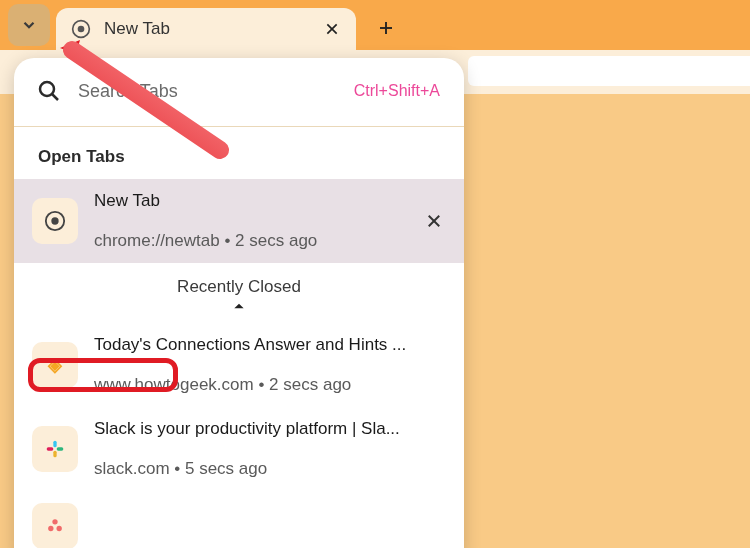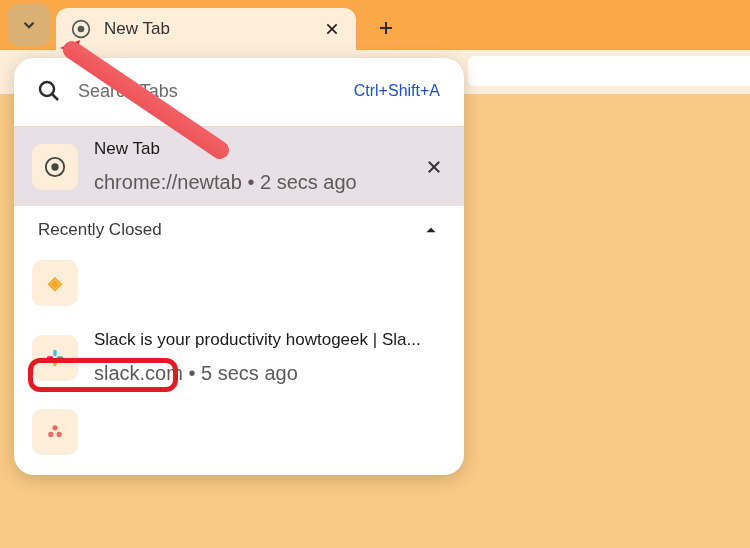--- a/index.html
+++ b/index.html
@@ -92,21 +92,21 @@
     flex: 1;
     border: none;
     outline: none;
     font-size: 18px;
     color: #444;
     background: transparent;
   }
   .search-row input::placeholder { color: #6b6b6b; }
   .search-row .shortcut {
     font-size: 16px;
-    color: #1d4ed8;
+    color: #ec4899;
     white-space: nowrap;
   }
 
   .hr { height: 1px; background: #ead8b9; }
 
   .section-title {
     padding: 20px 24px 12px 24px;
     font-size: 17px;
     font-weight: 600;
     color: #2b2b2b;
@@ -126,23 +126,23 @@
     background: #fceed9;
     display:flex; align-items:center; justify-content:center;
     flex-shrink: 0;
   }
   .item .textcol { flex: 1; min-width: 0; }
   .item .t1 {
     font-size: 17px; color: #1a1a1a;
     white-space: nowrap; overflow: hidden; text-overflow: ellipsis;
   }
   .item .t2 {
-    font-size: 20px; color: #5a5a5a;
+    font-size: 17px; color: #5a5a5a;
     white-space: nowrap; overflow: hidden; text-overflow: ellipsis;
-    margin-top: 12px;
+    margin-top: 20px;
   }
   .item .x { width: 24px; height: 24px; display:flex; align-items:center; justify-content:center; flex-shrink:0; }
 
   .section-header-row {
     display:flex;
     align-items:center;
     padding: 6px 24px 8px 24px;
   }
   .section-header-row .label {
     font-size: 17px;
@@ -230,67 +230,72 @@
       <svg viewBox="0 0 24 24" width="24" height="24" fill="none" stroke="#2b2b2b" stroke-width="2.5">
           <circle cx="10" cy="10" r="7"></circle>
           <line x1="15" y1="15" x2="21" y2="21"></line>
         </svg>
     </span>
     <input type="text" placeholder="Search Tabs" style="">
     <span class="shortcut">Ctrl+Shift+A</span>
   </div>
   <div class="hr"></div>
 
+  <div class="section-title">Open Tabs</div>
 
   <div class="item active">
     <div class="favbox">
       <svg viewBox="0 0 24 24" width="22" height="22">
           <circle cx="12" cy="12" r="10" fill="none" stroke="#444" stroke-width="2"></circle>
           <circle cx="12" cy="12" r="4" fill="#444"></circle>
         </svg>
     </div>
     <div class="textcol">
       <div class="t1">New Tab</div>
       <div class="t2">chrome://newtab  •  2 secs ago</div>
     </div>
     <span class="x">
       <svg viewBox="0 0 24 24" width="18" height="18" stroke="#333" stroke-width="2.5">
           <line x1="5" y1="5" x2="19" y2="19"></line>
           <line x1="19" y1="5" x2="5" y2="19"></line>
         </svg>
     </span>
   </div>
 
-  <div class="section-header-row" style="margin-top:8px;">
+  <div class="section-header-row" style="margin-top:8px;flex-direction:column;">
     <span class="label">Recently Closed</span>
     <span class="spacer"></span>
     <span class="chev">
       <svg viewBox="0 0 24 24" width="14" height="14" fill="#222">
           <polygon points="4,16 12,8 20,16"></polygon>
         </svg>
     </span>
   </div>
 
   <div class="item">
     <div class="favbox">
       <span class="geek-icon">◈</span>
+    </div>
+    <div class="textcol">
+      <div class="t1">Today's Connections Answer and Hints ...</div>
+      <div class="t2">www.howtogeek.com  •  2 secs ago</div>
     </div>
   </div>
 
   <div class="item">
     <div class="favbox">
       <svg viewBox="0 0 24 24" width="20" height="20">
         <rect x="10" y="2" width="4" height="8" rx="2" fill="#36c5f0"></rect>
         <rect x="14" y="10" width="8" height="4" rx="2" fill="#2eb67d"></rect>
         <rect x="10" y="14" width="4" height="8" rx="2" fill="#ecb22e"></rect>
         <rect x="2" y="10" width="8" height="4" rx="2" fill="#e01e5a"></rect>
       </svg>
     </div>
     <div class="textcol">
-      <div class="t1">Slack is your productivity howtogeek | Sla...</div>
+      <div class="t1">Slack is your productivity platform | Sla...</div>
       <div class="t2">slack.com  •  5 secs ago</div>
     </div>
   </div>
 
   <div class="item" style="padding-bottom:20px;">
     <div class="favbox">
       <svg viewBox="0 0 24 24" width="20" height="20">
         <circle cx="12" cy="7" r="3.2" fill="#f06a6a"></circle>
         <circle cx="7" cy="15" r="3.2" fill="#f06a6a"></circle>
         <circle cx="17" cy="15" r="3.2" fill="#f06a6a"></circle>

